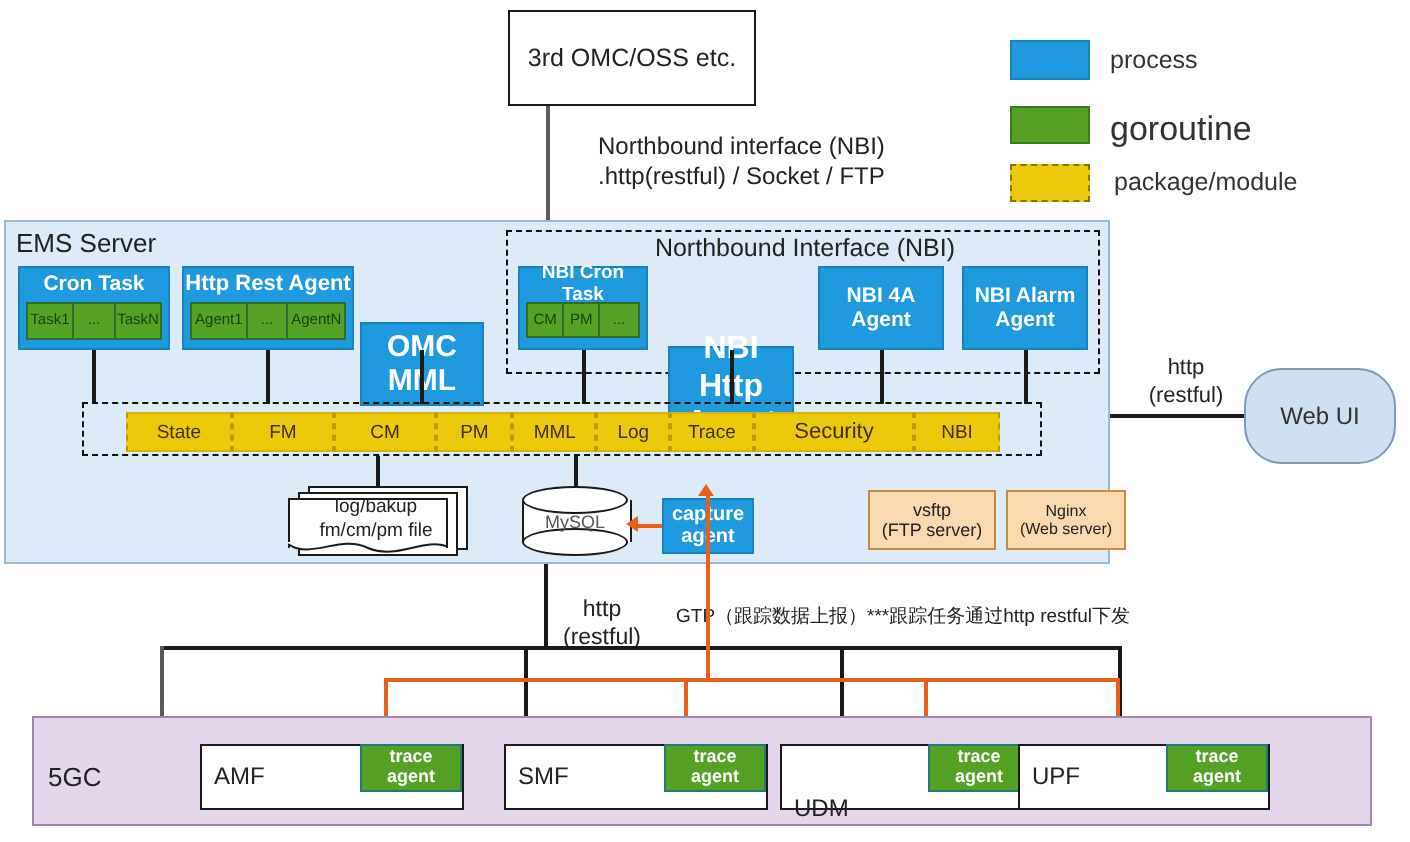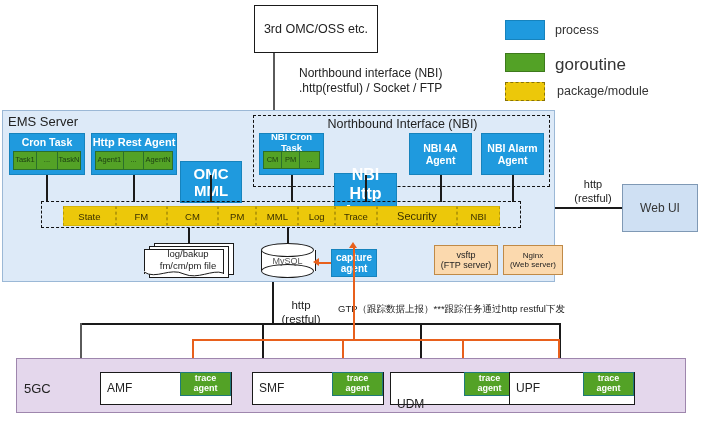--- a/index.html
+++ b/index.html
@@ -187,21 +187,21 @@
 
   <div class="abs orangebox ctr" style="left:434px;top:245px;width:64px;height:30px;flex-direction:column;font-size:9px;">
     <span>vsftp</span>
     <span>(FTP server)</span>
   </div>
   <div class="abs orangebox ctr" style="left:503px;top:245px;width:60px;height:30px;flex-direction:column;font-size:8px;">
     <span>Nginx</span>
     <span>(Web server)</span>
   </div>
 
-  <div class="abs webui ctr" style="left:622px;top:184px;width:76px;height:48px;font-size:12px;">Web UI</div>
+  <div class="abs webui ctr" style="left:622px;top:184px;width:76px;height:48px;font-size:12px;border-radius:19px;">Web UI</div>
   <div class="ln lnh" style="left:555px;top:207px;width:67px;"></div>
   <div class="abs lbl ctr" style="left:566px;top:178px;width:54px;flex-direction:column;font-size:11px;">
     <span>http</span>
     <span>(restful)</span>
   </div>
 
   <div class="abs lbl ctr" style="left:272px;top:298px;width:58px;flex-direction:column;font-size:11.5px;">
     <span>http</span>
     <span>(restful)</span>
   </div>

